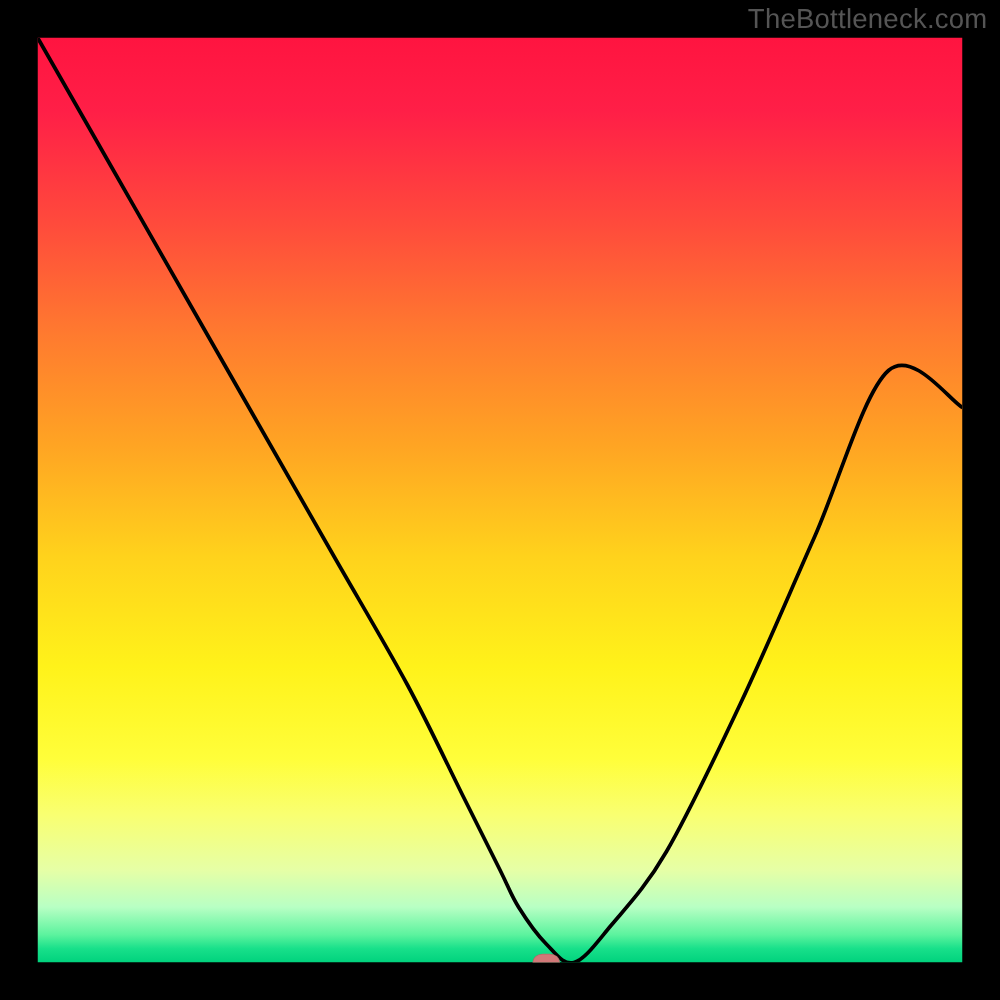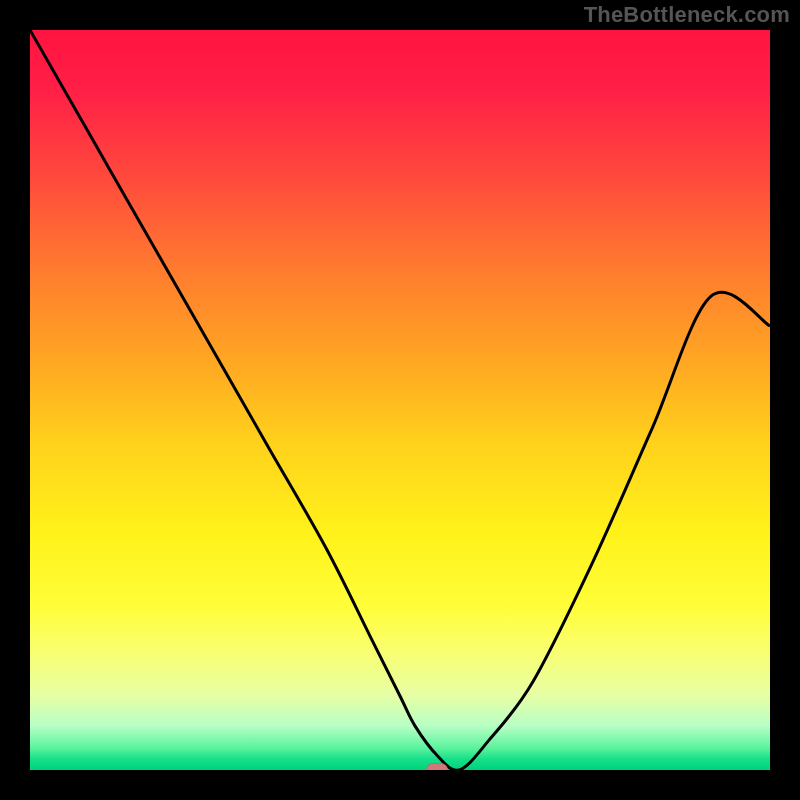--- a/index.html
+++ b/index.html
@@ -16,21 +16,21 @@
     width: 800px;
     height: 800px;
     background: #000;
   }
   .watermark {
     position: absolute;
     top: 2px;
     right: 10px;
     color: #555;
     font-size: 22px;
-    font-weight: 700;
+    font-weight: 400;
     letter-spacing: 0.2px;
     z-index: 30;
   }
   .plot-area {
     position: absolute;
     left: 30px;
     top: 30px;
     width: 740px;
     height: 740px;
     overflow: hidden;

